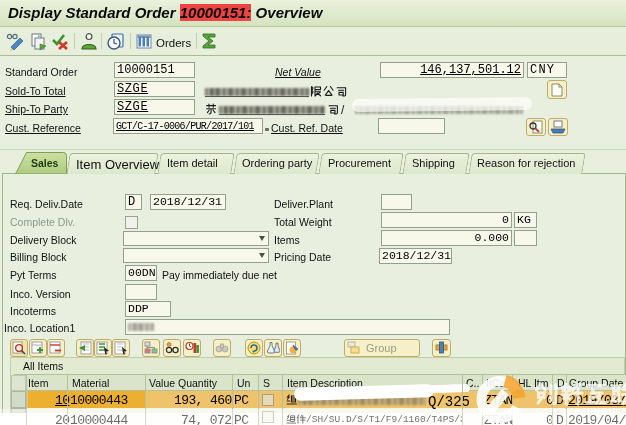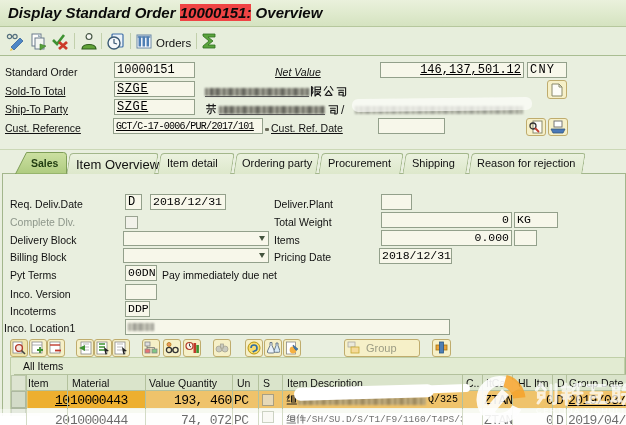--- a/index.html
+++ b/index.html
@@ -206,30 +206,30 @@
 <div class="abs" style="left:259px;top:236px;width:0;height:0;border:3.5px solid transparent;border-top:5px solid #44543E;"></div>
 <div class="lbl" style="left:10px;top:251px;">Billing Block</div>
 <div class="inp" style="left:123px;top:248px;width:146px;height:15px;"></div>
 <div class="abs" style="left:259px;top:253px;width:0;height:0;border:3.5px solid transparent;border-top:5px solid #44543E;"></div>
 <div class="lbl" style="left:10px;top:269px;">Pyt Terms</div>
 <div class="inp" style="left:125px;top:265px;width:32px;height:16px;font-size:11.5px;">00DN</div>
 <div class="lbl" style="left:162px;top:269px;">Pay immediately due net</div>
 <div class="lbl" style="left:10px;top:288px;">Inco. Version</div>
 <div class="inp" style="left:125px;top:284px;width:32px;height:16px;"></div>
 <div class="lbl" style="left:10px;top:305px;">Incoterms</div>
-<div class="inp" style="left:125px;top:301px;width:25px;height:16px;font-size:11.5px;">DDP</div>
+<div class="inp" style="left:125px;top:301px;width:46px;height:16px;font-size:11.5px;">DDP</div>
 <div class="lbl" style="left:4px;top:322px;">Inco. Location1</div>
 <div class="inp" style="left:125px;top:319px;width:325px;height:16px;"></div>
 <div class="sm" style="left:128px;top:323px;width:26px;opacity:.55;"></div>
 
 <div class="lbl" style="left:274px;top:198px;">Deliver.Plant</div>
 <div class="inp" style="left:381px;top:194px;width:31px;height:16px;"></div>
 <div class="lbl" style="left:274px;top:216px;">Total Weight</div>
 <div class="inp" style="left:381px;top:212px;width:131px;height:16px;text-align:right;font-size:11.5px;">0</div>
-<div class="inp" style="left:514px;top:212px;width:44px;height:16px;font-size:11.5px;">KG</div>
+<div class="inp" style="left:514px;top:212px;width:23px;height:16px;font-size:11.5px;">KG</div>
 <div class="lbl" style="left:274px;top:234px;">Items</div>
 <div class="inp" style="left:381px;top:230px;width:131px;height:16px;text-align:right;font-size:11.5px;">0.000</div>
 <div class="inp" style="left:514px;top:230px;width:23px;height:16px;"></div>
 <div class="lbl" style="left:274px;top:251px;">Pricing Date</div>
 <div class="inp" style="left:379px;top:248px;width:73px;height:16px;font-size:11.5px;">2018/12/31</div>
 
 <div class="tbtn" style="left:10px;top:339px;background:#EFE5AC;">
  <svg width="14" height="14" viewBox="0 0 14 14">
       <rect x="1" y="1" width="9" height="11" fill="#fff" stroke="#888" stroke-width=".8"></rect>
       <circle cx="7" cy="7" r="3.4" fill="#F4E8E0" stroke="#B23A2A" stroke-width="1.4"></circle>
@@ -362,21 +362,21 @@
 
 <div class="abs mono" style="left:55px;top:393px;font-size:13px;letter-spacing:-0.6px;"><span class="ul">10</span></div>
 <div class="abs mono" style="left:70px;top:393px;font-size:13px;letter-spacing:-0.6px;">10000443</div>
 <div class="abs mono" style="left:174px;top:393px;font-size:13px;letter-spacing:-0.6px;">193, 460</div>
 <div class="abs mono" style="left:234px;top:393px;font-size:13px;letter-spacing:-0.6px;">PC</div>
 <div class="abs" style="left:262px;top:394px;width:10px;height:10px;background:#E6D9B8;border:1px solid #A89F83;"></div>
 <svg class="gly" style="left:286px;top:394px;" width="11" height="11" viewBox="0 0 12 12">
     <use href="#gZu" stroke="#1a1a1a" stroke-width="1.1"></use>
   </svg>
 <div class="sm" style="left:298px;top:397px;width:128px;opacity:.55;"></div>
-<div class="abs mono" style="left:428px;top:394px;font-size:10px;">Q/325</div>
+<div class="abs mono" style="left:428px;top:394px;font-size:14px;">Q/325</div>
 <div class="abs" style="left:294px;top:386px;width:140px;height:13px;background:#fff;border-radius:7px;transform:rotate(-1.5deg);"></div>
 <div class="abs" style="left:408px;top:385px;width:62px;height:8px;background:#fff;border-radius:5px;transform:rotate(-2deg);"></div>
 <div class="abs mono" style="left:484px;top:393px;font-size:13px;letter-spacing:-0.6px;">ZTAN</div>
 <div class="abs mono" style="left:546px;top:393px;font-size:13px;letter-spacing:-0.6px;">0</div>
 <div class="abs mono" style="left:556px;top:393px;font-size:13px;letter-spacing:-0.6px;">D</div>
 <div class="abs mono" style="left:568px;top:393px;font-size:13px;letter-spacing:-0.6px;"><span class="ul">2019/03/</span></div>
 
 <div class="abs mono" style="left:55px;top:413px;font-size:13px;letter-spacing:-0.6px;">20</div>
 <div class="abs mono" style="left:70px;top:413px;font-size:13px;letter-spacing:-0.6px;">10000444</div>
 <div class="abs mono" style="left:181px;top:413px;font-size:13px;letter-spacing:-0.6px;">74, 072</div>

